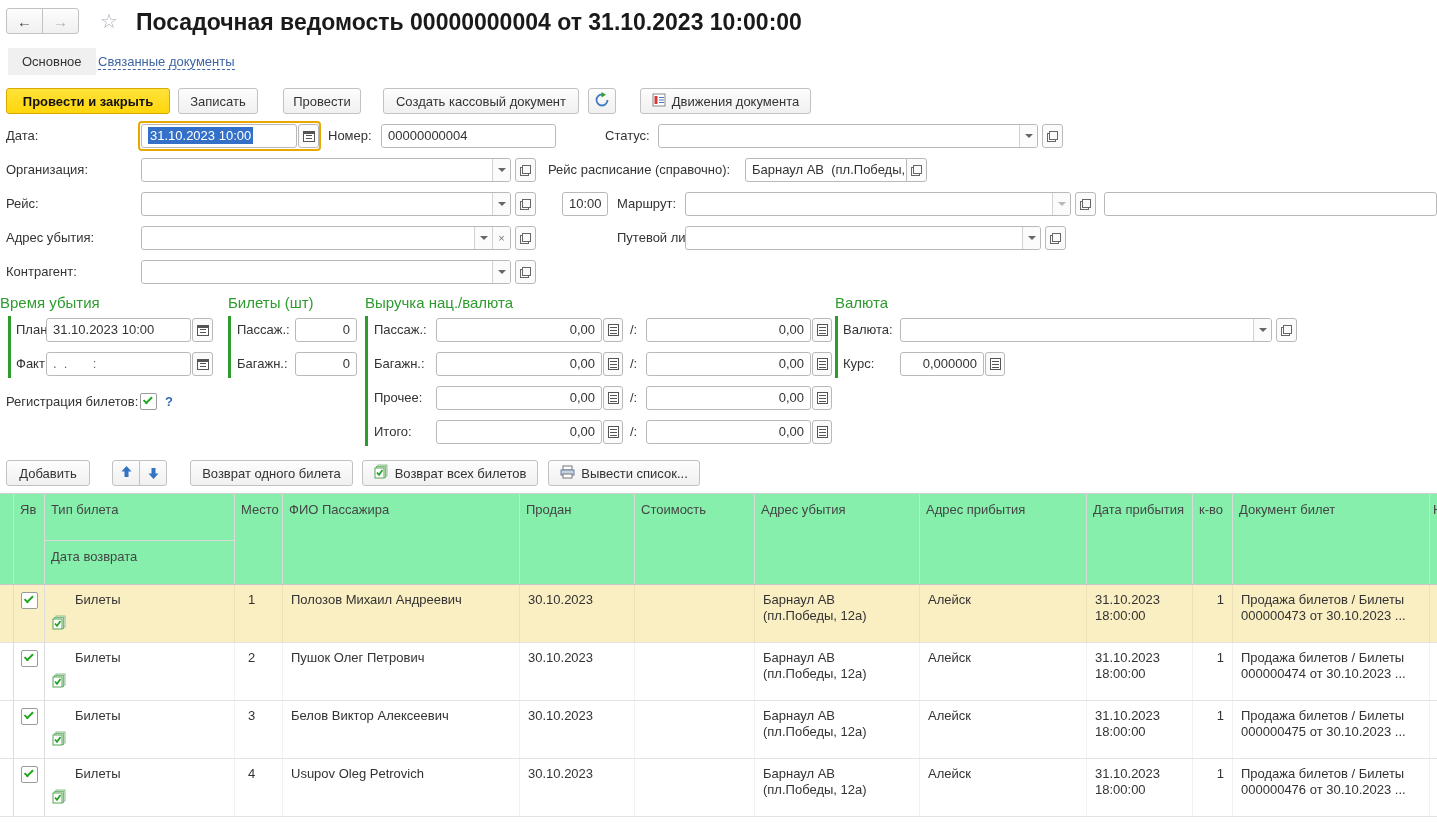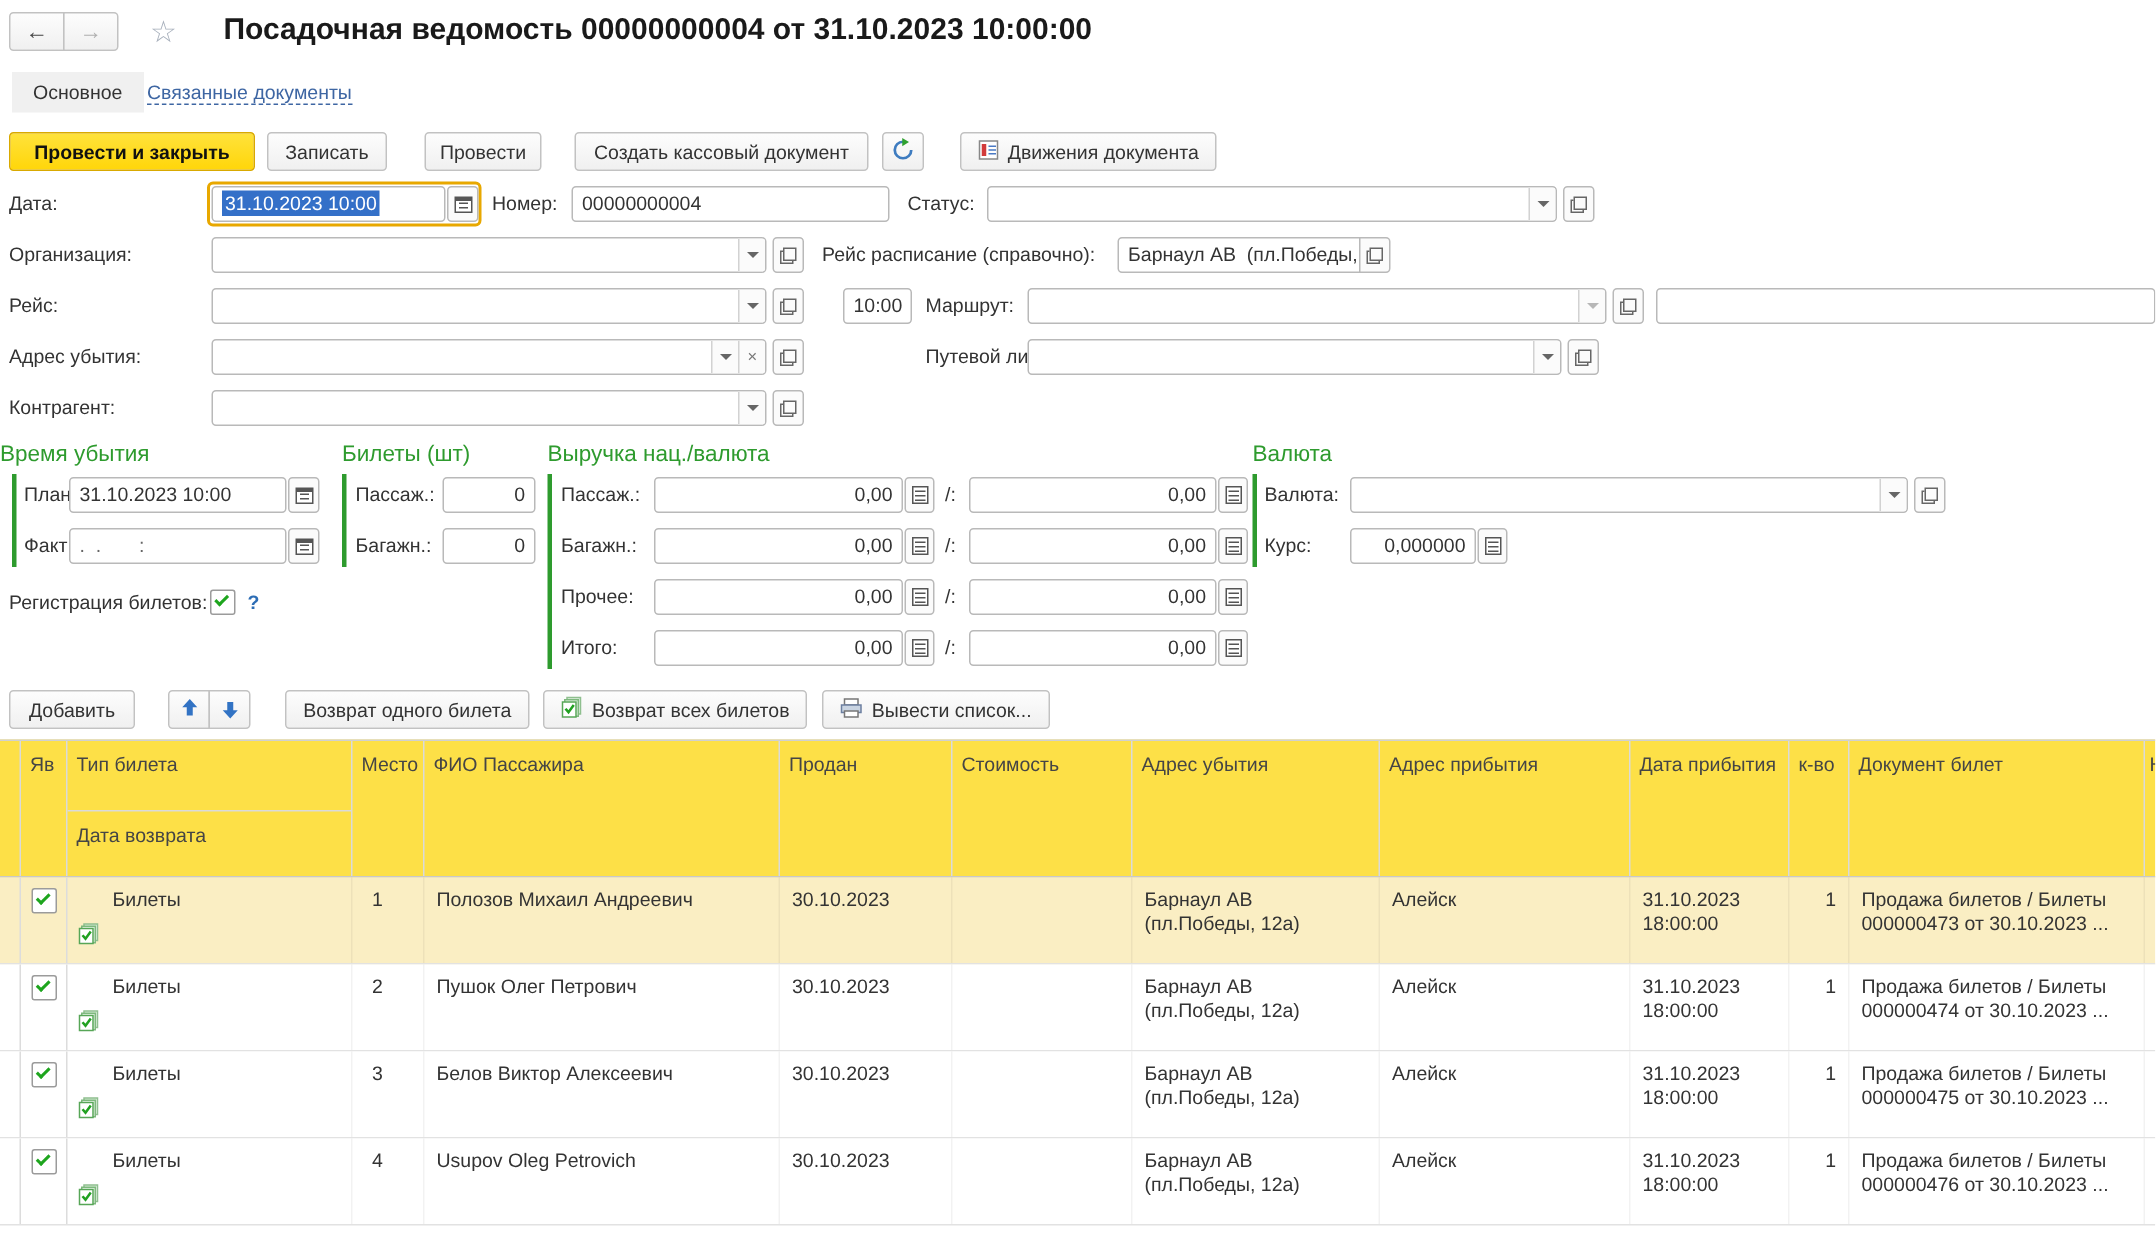--- a/index.html
+++ b/index.html
@@ -53,21 +53,21 @@
   .link { color:#3E66A3; }
   .link .dash { border-bottom:1px dashed #3E66A3; }
 
   .navbtn { width:37px; height:26px; border:1px solid #C2C2C2; background:linear-gradient(#FDFDFD,#F0F0F0);
             display:inline-flex; align-items:center; justify-content:center; font-size:15px; }
 
   
   .tbl { position:absolute; left:0; top:493px; width:1437px; }
   .thead, .trow { display:grid;
     grid-template-columns:14px 31px 190px 48px 237px 115px 120px 165px 167px 106px 40px 197px 7px; }
-  .thead { height:92px; background:#fde047; border-top:1px solid #D0D0D0; border-bottom:1px solid #C8C8C8; color:#454545; }
+  .thead { height:92px; background:#86efac; border-top:1px solid #D0D0D0; border-bottom:1px solid #C8C8C8; color:#454545; }
   .th { border-right:1px solid #DADADA; padding:8px 6px 0; overflow:hidden; white-space:nowrap; }
   .th.split { padding:0; }
   .th-top { height:46px; padding:8px 6px 0; }
   .th-bot { border-top:1px solid #DADADA; padding:8px 6px 0; }
   .trow { height:58px; border-bottom:1px solid #E2E2E2; background:#fff; }
   .trow.selected { background:#FAEEC3; }
   .td { border-right:1px solid rgba(0,0,0,0.05); padding:7px 8px 0; overflow:hidden; line-height:16px; }
   .td.c0 { padding:0; border-right:1px solid #DCDCDC; }
   .td.cbcell { padding:6px 0 0 7px; border-right:1px solid #DCDCDC; }
   .td.typecell { padding:0; }
@@ -85,21 +85,21 @@
 
   <div style="position:absolute;left:6px;top:8px;display:flex;">
     <span class="navbtn" style="border-radius:3px 0 0 3px;color:#444;">
         <span>←</span>
       </span>
     <span class="navbtn" style="border-radius:0 3px 3px 0;margin-left:-1px;color:#B0B0B0;">
         <span>→</span>
       </span>
   </div>
   <span style="position:absolute;left:100px;top:9px;font-size:20px;color:#A8B0BC;">☆</span>
-  <div style="position:absolute;left:149px;top:9px;font-size:20px;font-weight:bold;color:#1A1A1A;white-space:nowrap;">Посадочная ведомость 00000000004 от 31.10.2023 10:00:00</div>
+  <div style="position:absolute;left:136px;top:9px;font-size:23px;font-weight:bold;color:#1A1A1A;white-space:nowrap;">Посадочная ведомость 00000000004 от 31.10.2023 10:00:00</div>
 
   <div style="position:absolute;left:8px;top:48px;height:27px;background:#F0F0F0;display:flex;align-items:center;padding:0 14px;">
     <span>Основное</span>
   </div>
   <div class="link" style="position:absolute;left:98px;top:48px;height:27px;display:flex;align-items:center;">
     <span class="dash">Связанные документы</span>
   </div>
 
   <div class="btn primary" style="left:6px;top:88px;width:164px;">
       <span>Провести и закрыть</span>
@@ -128,21 +128,21 @@
     <span>Движения документа</span>
   </div>
 
   <span class="lbl" style="left:6px;top:124px;">Дата:</span>
   <div class="focus-ring" style="left:138px;top:121px;width:183px;height:30px;"></div>
   <div class="field" style="left:141px;top:124px;width:156px;"><span class="sel">31.10.2023 10:00</span></div>
   <div class="sq-btn" style="left:298px;top:124px;">
       <span class="icon-cal"></span>
     </div>
   <span class="lbl" style="left:328px;top:124px;">Номер:</span>
-  <div class="field" style="left:381px;top:124px;width:212px;"><span>00000000004</span></div>
+  <div class="field" style="left:381px;top:124px;width:175px;"><span>00000000004</span></div>
   <span class="lbl" style="left:605px;top:124px;">Статус:</span>
   <div class="field combo" style="left:658px;top:124px;width:380px;">
     <span></span>
     <span class="caret-seg"><span class="tri"></span></span>
   </div>
   <div class="sq-btn" style="left:1042px;top:124px;">
       <span class="icon-open"></span>
     </div>
 
   <span class="lbl" style="left:6px;top:158px;">Организация:</span>

